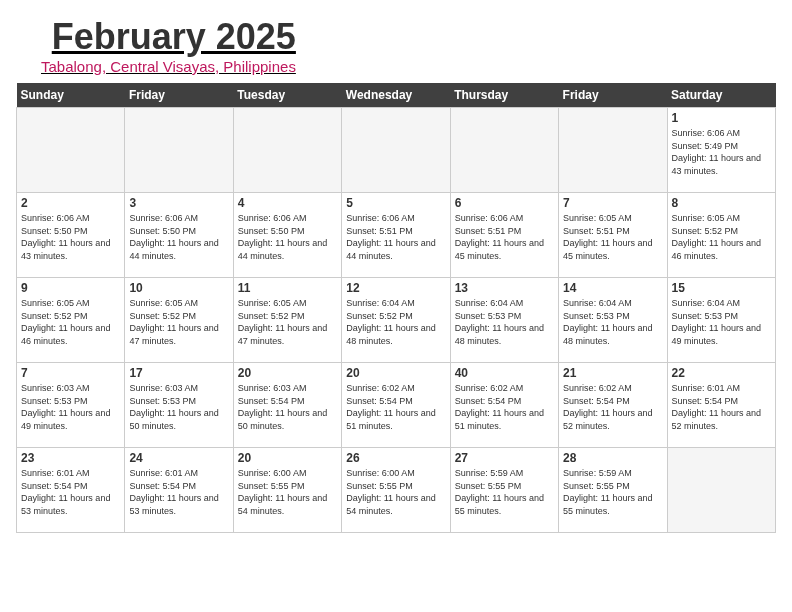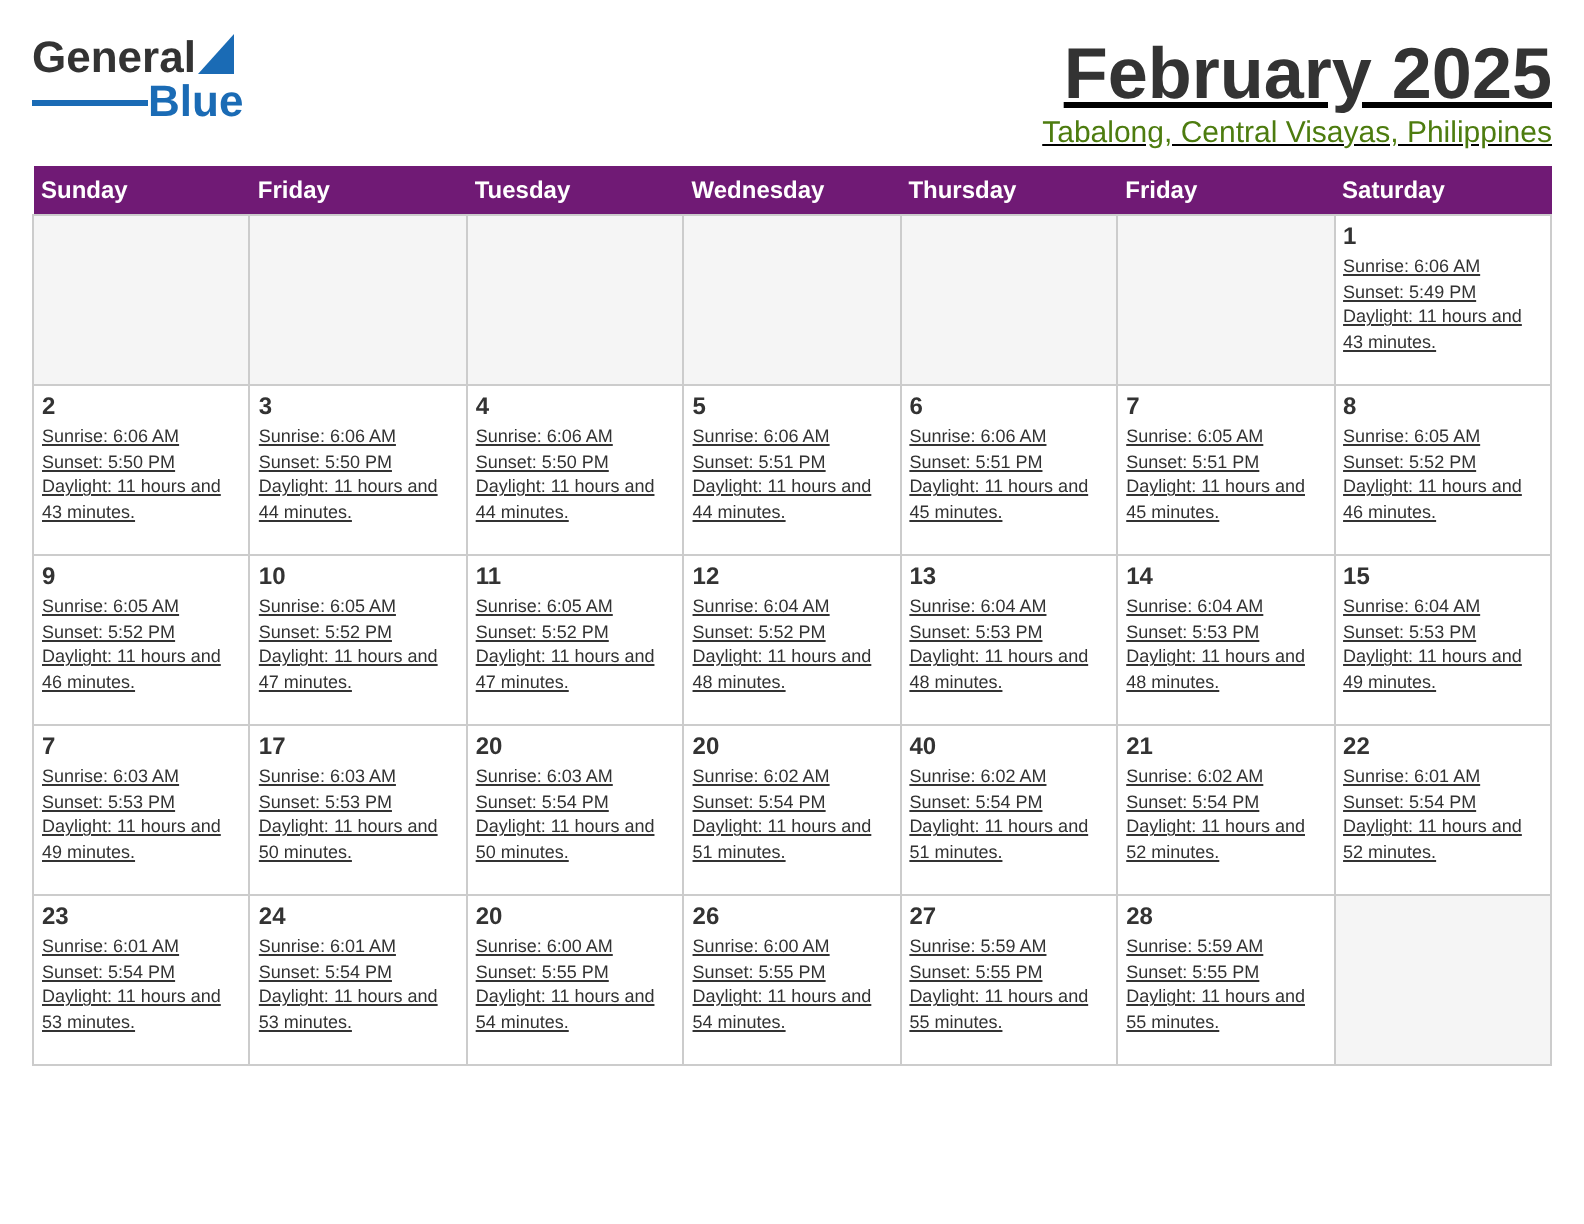--- a/index.html
+++ b/index.html
@@ -25,29 +25,30 @@
       text-align: right;
       text-decoration: underline;
     }
     .month-year {
       font-size: 36px;
       font-weight: bold;
       color: #333;
     }
     .location {
       font-size: 15px;
-      color: #4d7c0f;
+      color: #be185d;
+      margin-left: 25px;
     }
     table {
       width: 100%;
       border-collapse: collapse;
       table-layout: fixed;
     }
     th {
-      background: #701a75;
+      background: #404040;
       color: #fff;
       font-size: 12px;
       font-weight: bold;
       padding: 5px 4px;
       text-align: left;
     }
     td {
       border: 1px solid #ccc;
       vertical-align: top;
       padding: 3px 4px;
@@ -63,46 +64,33 @@
       font-size: 12px;
       font-weight: bold;
       color: #333;
       display: block;
       margin-bottom: 2px;
     }
     .day-info {
       font-size: 9px;
       color: #333;
       line-height: 1.4;
-      text-decoration: underline;
     }
     tr:nth-child(even) td:not(.empty) {
       background: #fff;
     }
     
     .row-even td { background: #f9f9f9; }
     .row-odd td { background: #ffffff; }
     .row-odd td.empty { background: #f5f5f5; }
   </style>
 </head>
 <body>
 
 <div class="header">
-  <div class="logo">
-    <div style="display:flex;align-items:center;">
-      <span style="font-size:22px;font-weight:bold;color:#333;">General</span>
-      <svg width="18" height="20" viewBox="0 0 18 20" style="margin-left:1px;margin-top:-4px;">
-        <polygon points="0,20 18,20 18,0" fill="#1a6bb5"></polygon>
-      </svg>
-    </div>
-    <div style="display:flex;align-items:center;margin-top:-4px;">
-      <div style="width:58px;height:3px;background:#1a6bb5;"></div>
-      <span style="font-size:22px;font-weight:bold;color:#1a6bb5;margin-left:0px;">Blue</span>
-    </div>
-  </div>
   <div class="title-block">
     <div class="month-year">February 2025</div>
     <div class="location">Tabalong, Central Visayas, Philippines</div>
   </div>
 </div>
 
 <table>
   <thead>
     <tr>
       <th>Sunday</th>

